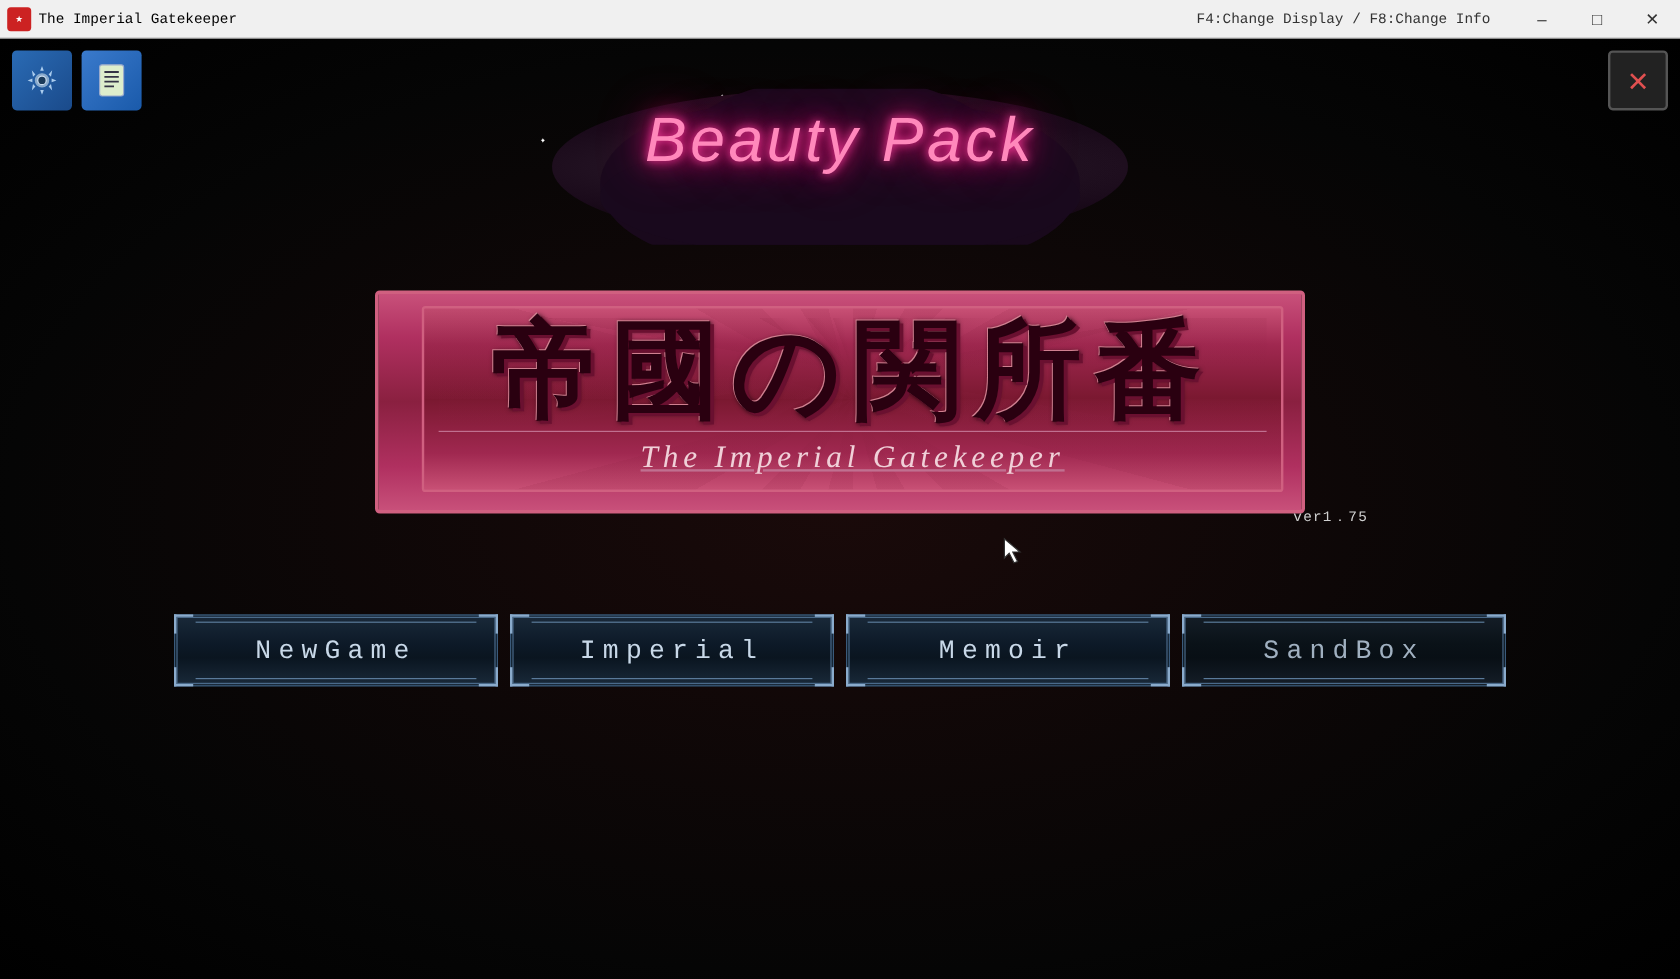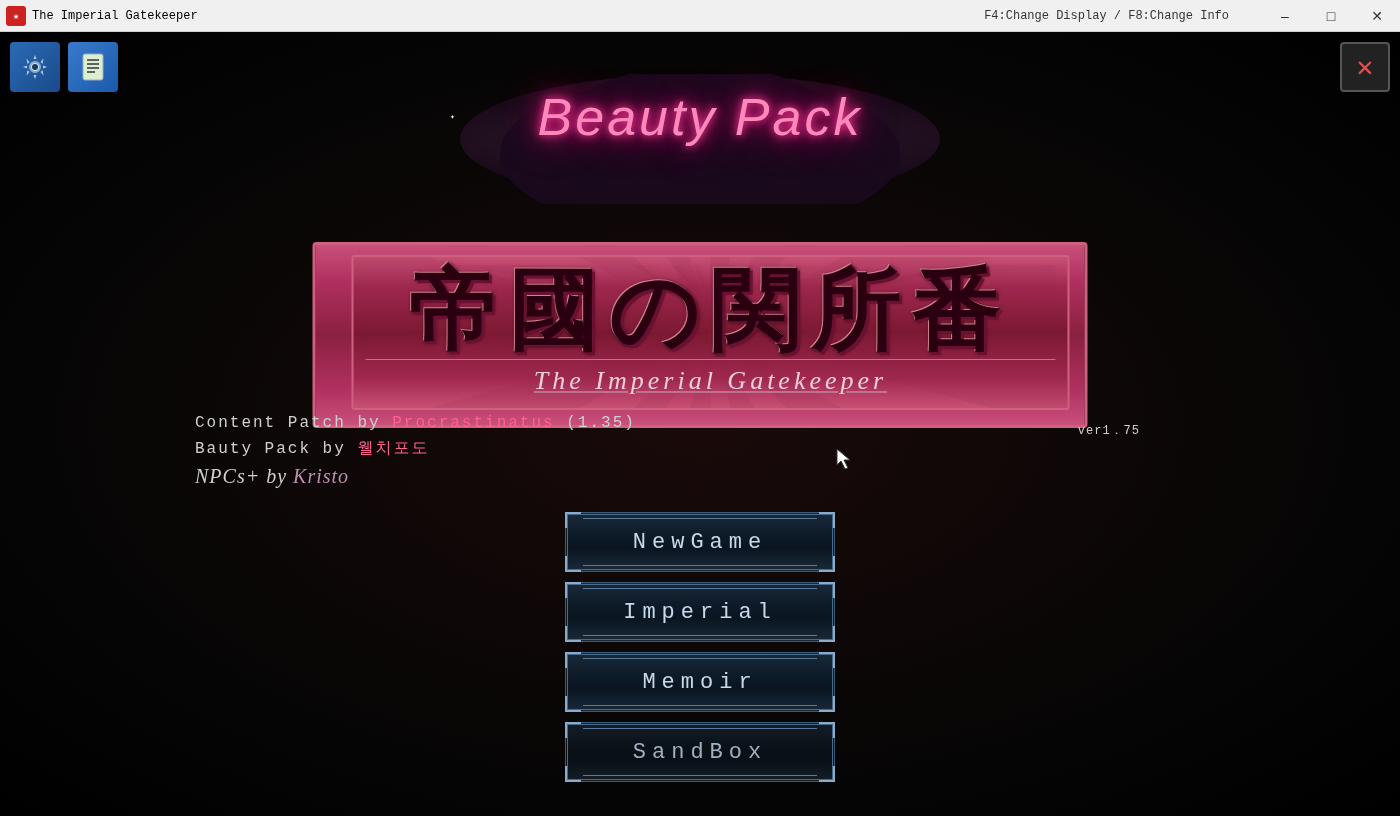--- a/index.html
+++ b/index.html
@@ -42,21 +42,21 @@
 
     #titlebar-title {
       font-size: 12px;
       color: #000;
       flex: 1;
     }
 
     #titlebar-subtitle {
       font-size: 12px;
       color: #333;
-      margin-right: 33px;
+      margin-right: 20px;
     }
 
     #titlebar-controls {
       display: flex;
       align-items: center;
       height: 100%;
     }
 
     .title-btn {
       width: 46px;
@@ -245,21 +245,20 @@
       letter-spacing: 1px;
     }
 
     
     #menu-buttons {
       position: absolute;
       top: 480px;
       left: 50%;
       transform: translateX(-50%);
       display: flex;
-      flex-direction: column;
       gap: 10px;
       align-items: center;
       z-index: 10;
     }
 
     .menu-btn {
       width: 270px;
       height: 60px;
       background: linear-gradient(180deg, #1a2a3a 0%, #0d1a28 40%, #0a1520 60%, #1a2a3a 100%);
       border: none;
@@ -406,32 +405,20 @@
 
   <div id="title-banner" style="position:absolute;top:160px;left:50%;transform:translateX(-50%);width:775px;z-index:4;padding-left:36px;">
     <div style="background:linear-gradient(180deg,#c85075 0%,#a02850 20%,#7a1830 50%,#a02850 80%,#c85075 100%);border:2px solid #d06080;border-radius:3px;padding:8px 12px 12px;position:relative;overflow:hidden;">
 
       <div style="position:absolute;inset:0;opacity:0.12;background:repeating-conic-gradient(from 0deg at 50% 50%,#8a2040 0deg 15deg,transparent 15deg 30deg);"></div>
       <div id="title-japanese" style="font-size:90px;color:#2a0010;text-align:center;font-family:'MS Gothic','Yu Gothic',serif;font-weight:bold;letter-spacing:10px;text-shadow:3px 3px 0 #6a1030,-1px -1px 0 #d08090,1px 1px 4px rgba(0,0,0,0.8);line-height:1;position:relative;z-index:2;">帝國の関所番</div>
       <div id="title-english" style="font-size:26px;color:#f0d0d8;text-align:center;font-family:'Times New Roman',serif;font-style:italic;letter-spacing:4px;margin-top:4px;border-top:1px solid #c07090;padding-top:6px;position:relative;z-index:2;text-decoration:underline;text-decoration-color:#c07090;">The Imperial Gatekeeper</div>
     </div>
   </div>
 
-  <div id="credits" style="position:absolute;top:382px;left:195px;z-index:10;">
-    <div class="credit-line">
-      <span>Content  Patch  by </span><span class="credit-name-pink">Procrastinatus</span>
-      <span style="color:#d0d0d0;">(1.35)</span>
-    </div>
-    <div class="credit-line">
-      <span>Bauty  Pack  by  </span><span class="credit-name-korean">웰치포도</span>
-    </div>
-    <div class="credit-line npcs">
-      <span>NPCs+  by </span><span class="credit-name-italic">Kristo</span>
-    </div>
-  </div>
 
   <div id="version" style="position:absolute;top:390px;right:260px;color:#d0d0d0;font-size:12px;font-family:'Courier New',monospace;letter-spacing:1px;z-index:10;">ver1．75</div>
 
   <div id="menu-buttons">
 
     <div class="menu-btn-outer">
       <div class="corner-tl"></div>
         <div class="corner-tr"></div>
       <div class="corner-bl"></div>
         <div class="corner-br"></div>

